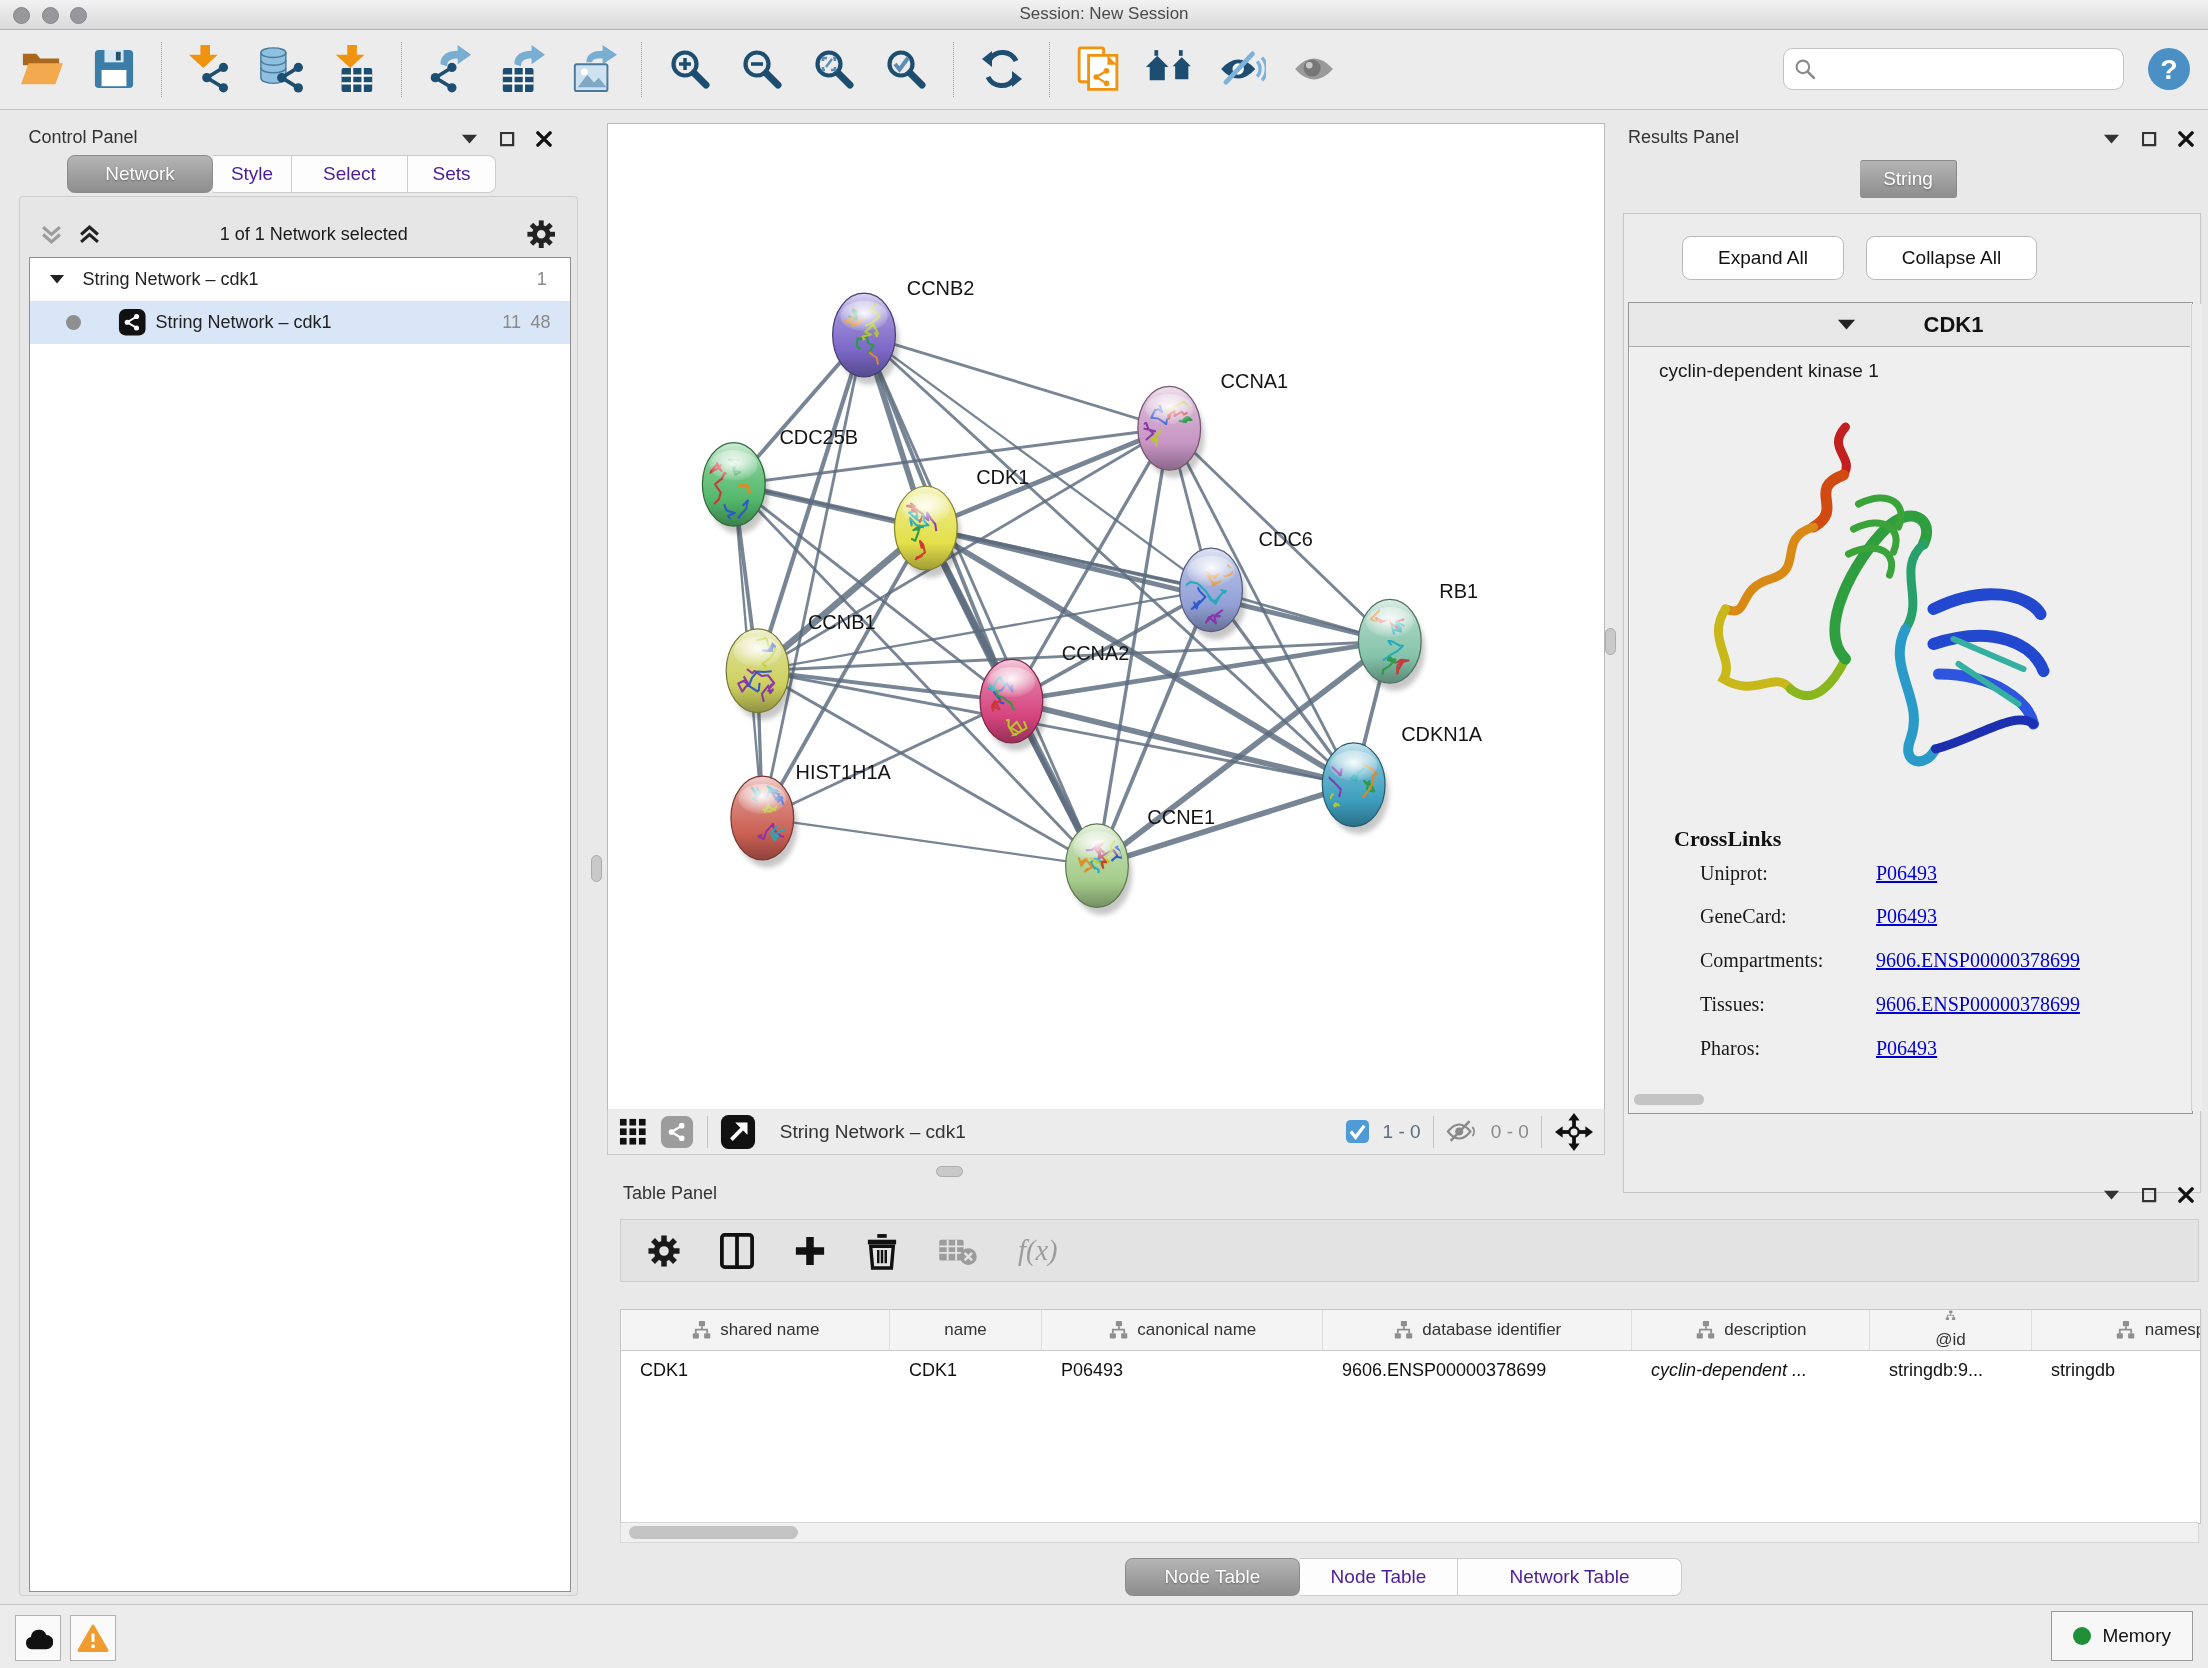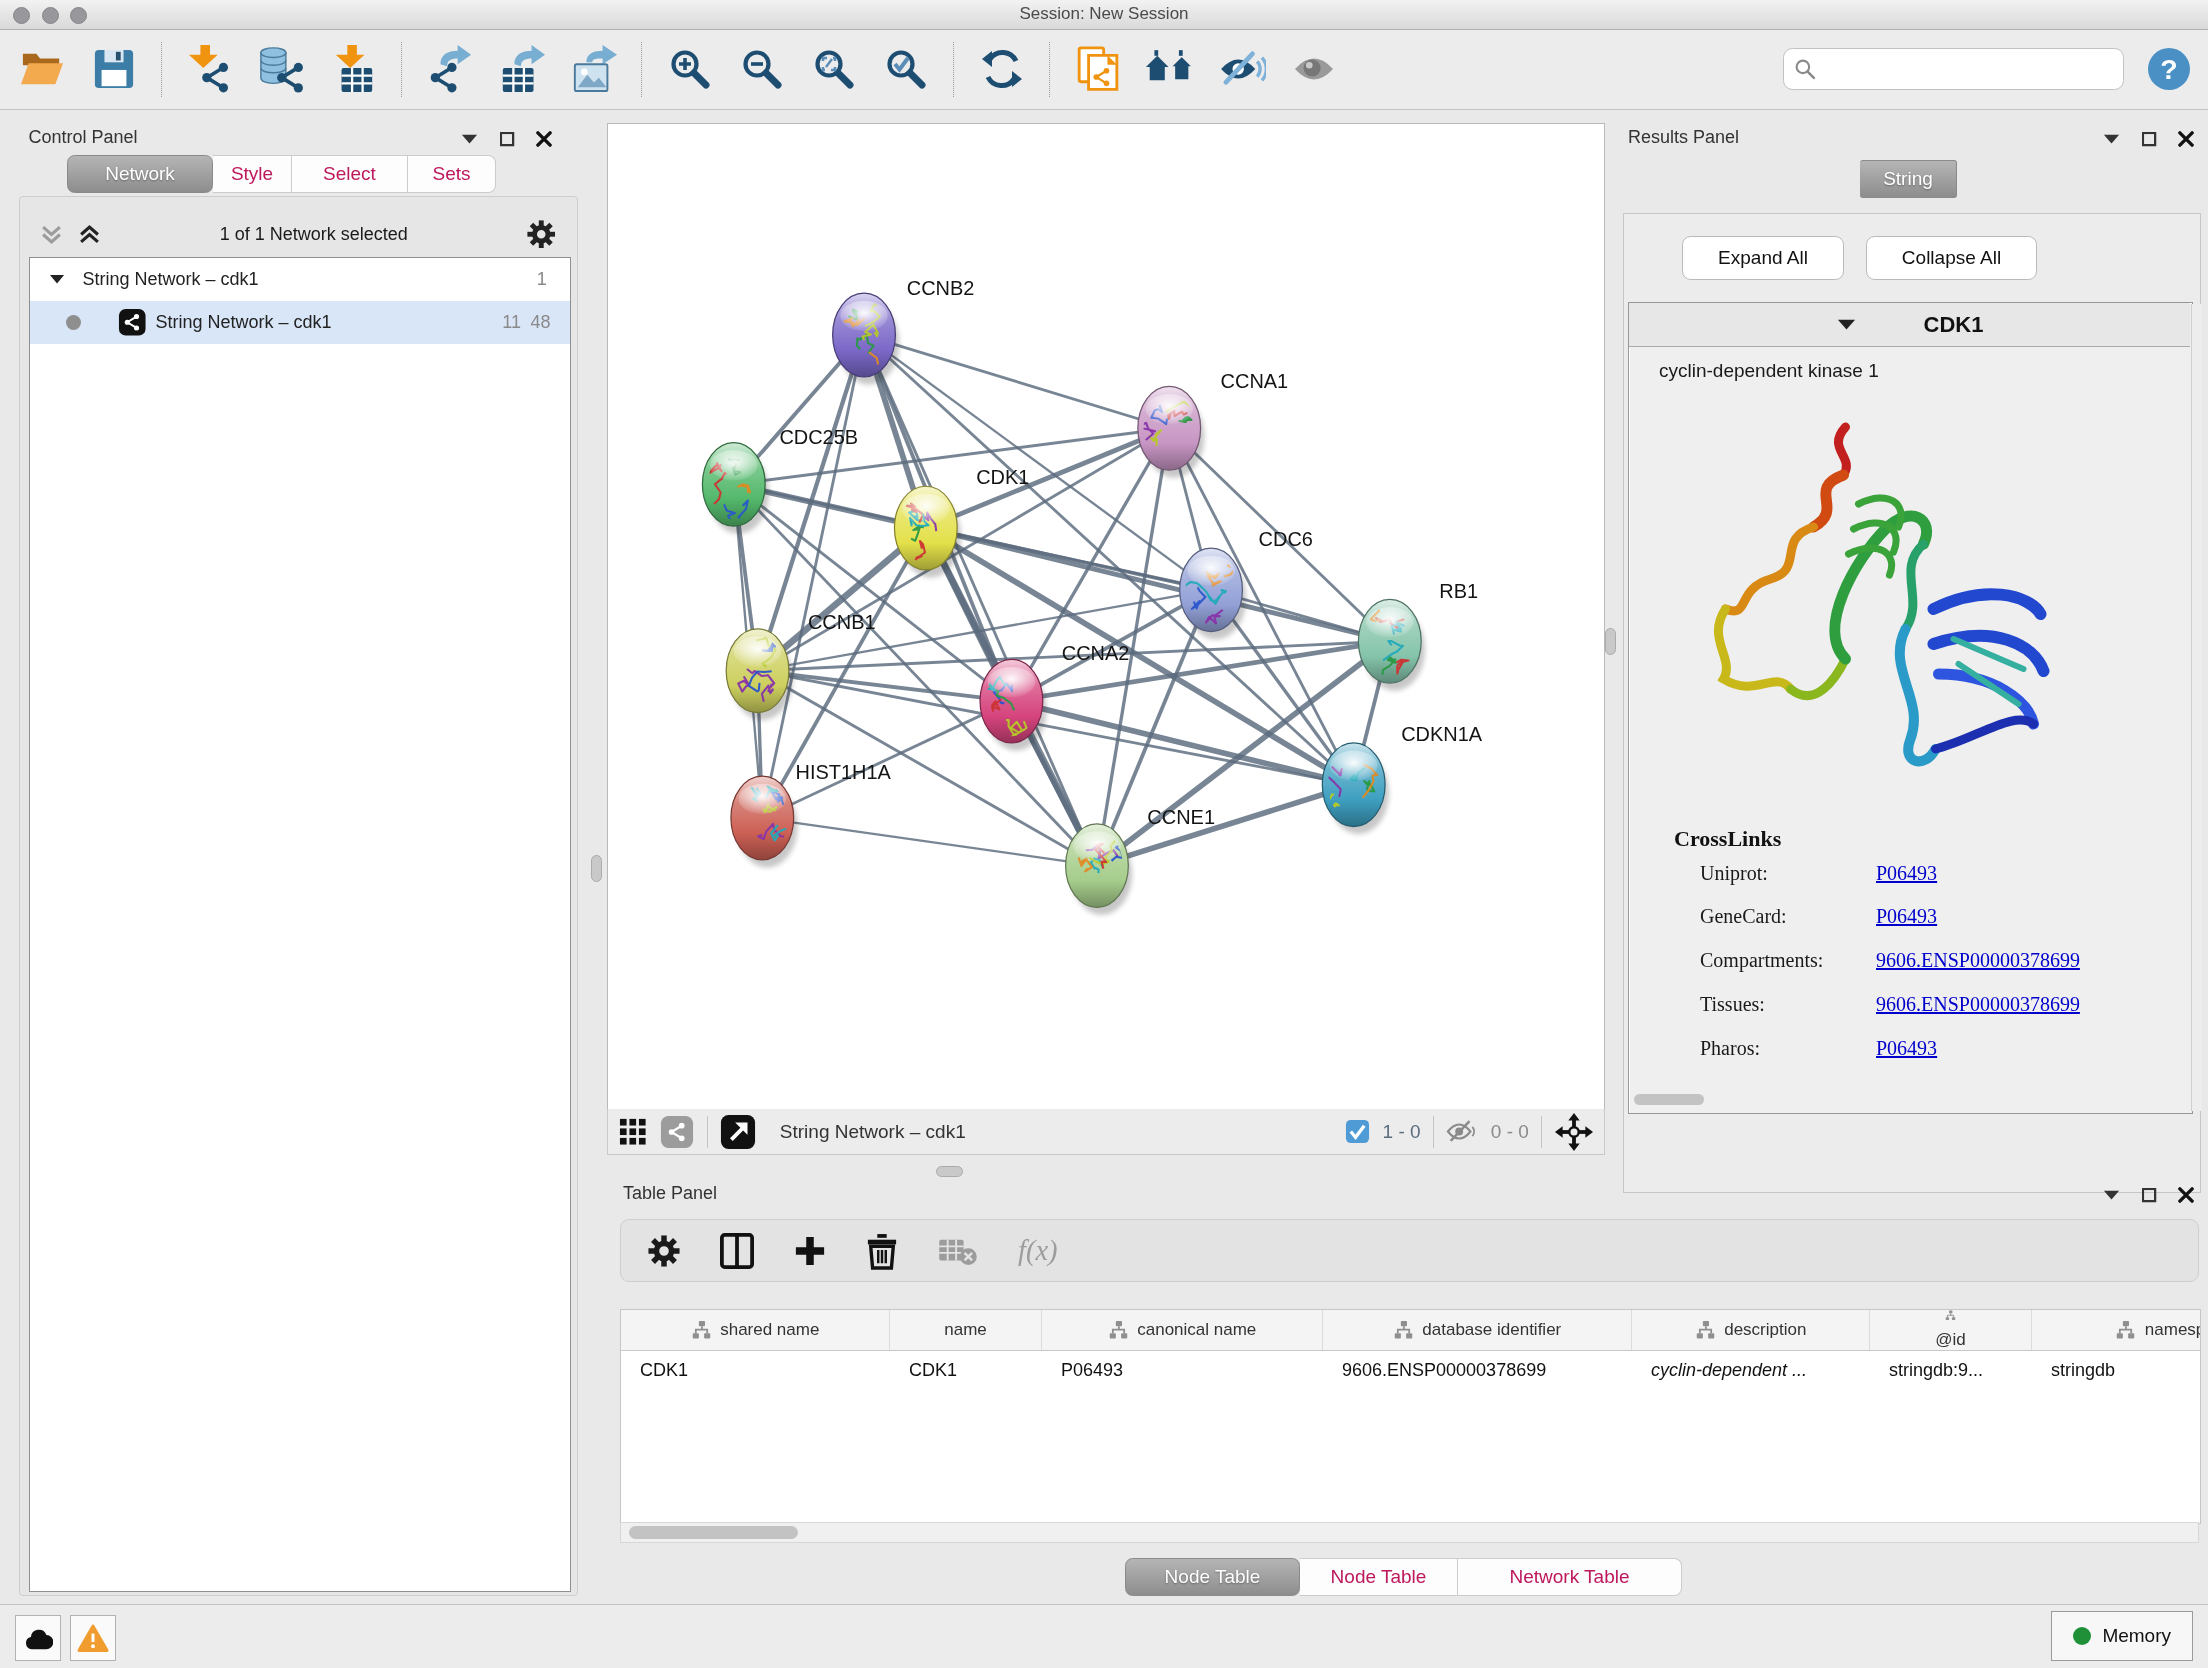--- a/index.html
+++ b/index.html
@@ -18,21 +18,21 @@
   .tsep{width:0;height:55px;border-left:1.9px dotted #9a9a9a;flex:0 0 auto;}
   #search-wrap{margin-left:auto;width:320px;height:40px;background:#fff;border:1px solid #c2c2c2;border-radius:9.5px;
                display:flex;align-items:center;padding:0 9.5px;gap:7.6px;}
   #search-wrap input{border:none;outline:none;flex:1;font-size:17px;font-family:"Liberation Sans",sans-serif;background:transparent;}
   
   .panel-title{font-size:18px;color:#333;}
   .win-btns{display:flex;align-items:center;gap:21px;}
   
   .segs{display:flex;}
   .seg{display:flex;align-items:center;justify-content:center;height:38px;background:#fdfdfd;
-       border:1px solid #cccccc;border-left:none;font-size:19px;color:#be185d;box-sizing:border-box;}
+       border:1px solid #cccccc;border-left:none;font-size:19px;color:#4c1d95;box-sizing:border-box;}
   .seg:first-child{border-left:1px solid #ccc;border-radius:7.6px 0 0 7.6px;}
   .seg:last-child{border-radius:0 7.6px 7.6px 0;}
   .seg.sel{background:linear-gradient(#b5b5b5,#8d8d8d);color:#fff;border-color:#8a8a8a;border-radius:7.6px;
            text-shadow:0 1px 1.9px rgba(0,0,0,.35);}
   .btn{display:flex;align-items:center;justify-content:center;background:#fff;border:1px solid #b9b9b9;
        border-radius:8.6px;font-size:19px;color:#111;}
   
   #cp-box{left:19px;top:196px;width:557px;height:1398px;background:#e6e6e6;border:1px solid #cdcdcd;border-radius:3.8px;}
   #cp-summary{left:28.5px;top:211px;width:538px;height:46px;display:flex;align-items:center;gap:15px;padding:0 11.4px;box-sizing:border-box;}
   #cp-list{left:28.5px;top:257px;width:540px;height:1333px;background:#fff;border:1px solid #8f8f8f;}
@@ -48,21 +48,21 @@
   #rp-outer{left:1623px;top:213px;width:576px;height:978px;background:#ececec;border:1px solid #c6c6c6;}
   #cdk1-box{left:1628px;top:302px;width:563px;height:810px;background:#efefef;border:1px solid #979797;
             box-shadow:1px 1px 0 #fff inset;}
   #cdk1-head{left:1629px;top:303px;width:561px;height:43px;background:#e7e7e7;border-bottom:1px solid #aaa;
              display:flex;align-items:center;justify-content:center;gap:67px;}
   .serif{font-family:"Liberation Serif",serif;}
   .xl-row{position:absolute;left:1700px;width:476px;font-size:20px;display:flex;}
   .xl-label{width:176px;color:#1a1a1a;}
   .xl-val{color:#0000cc;text-decoration:underline;cursor:pointer;}
   
-  #tp-toolbar{left:620px;top:1219px;width:1579px;height:63px;background:#e3e3e3;border:1px solid #cecece;border-radius:9px;
+  #tp-toolbar{left:620px;top:1219px;width:1579px;height:63px;background:#e3e3e3;border:1px solid #cecece;border-radius:0;
               display:flex;align-items:center;gap:40px;padding:0 27px;box-sizing:border-box;}
   #tbl{left:620px;top:1309px;width:1579px;height:213px;background:#ffffff;border:1px solid #c6c6c6;overflow:hidden;}
   #tbl-head{display:flex;background:#f4f4f4;border-bottom:1px solid #c9c9c9;height:40px;}
   .th{display:flex;align-items:center;justify-content:center;gap:8.6px;font-size:17px;color:#333;
       border-right:1px solid #dcdcdc;box-sizing:border-box;flex:0 0 auto;}
   #tbl-row{display:flex;height:38px;}
   .td{display:flex;align-items:center;font-size:18px;color:#111;padding-left:19px;box-sizing:border-box;flex:0 0 auto;
       white-space:nowrap;overflow:hidden;}
   .scroll-track{background:#f0f0f0;border:1px solid #d7d7d7;}
   .scroll-thumb{background:#c3c3c3;border-radius:7.6px;}

